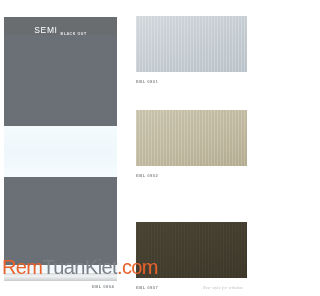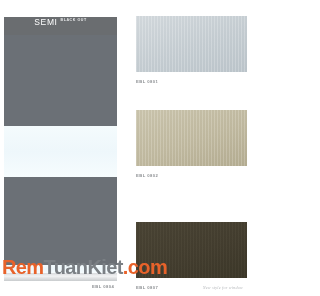--- a/index.html
+++ b/index.html
@@ -72,21 +72,21 @@
     top: 17px;
     width: 113px;
     height: 264px;
     background: #ffffff;
   }
   .blind-header {
     position: relative;
     height: 18px;
     background: #6a6d70;
     display: flex;
-    align-items: flex-start;
+    align-items: flex-end;
     justify-content: center;
   }
   .blind-header-title {
     font-size: 8.5px;
     letter-spacing: 0.6px;
     color: #ffffff;
     font-weight: 400;
   }
   .blind-header-sub {
     font-size: 3.6px;
@@ -173,21 +173,21 @@
   }
 
   
   .watermark {
     position: absolute;
     left: 2px;
     top: 256px;
     font-size: 20px;
     letter-spacing: -0.6px;
     color: #e8622a;
-    font-weight: 700;
+    font-weight: 400;
     white-space: nowrap;
     pointer-events: none;
   }
   .watermark .wm-grey { color: #7a7f84; }
 
   
   .tagline {
     position: absolute;
     right: 4px;
     top: 285px;

